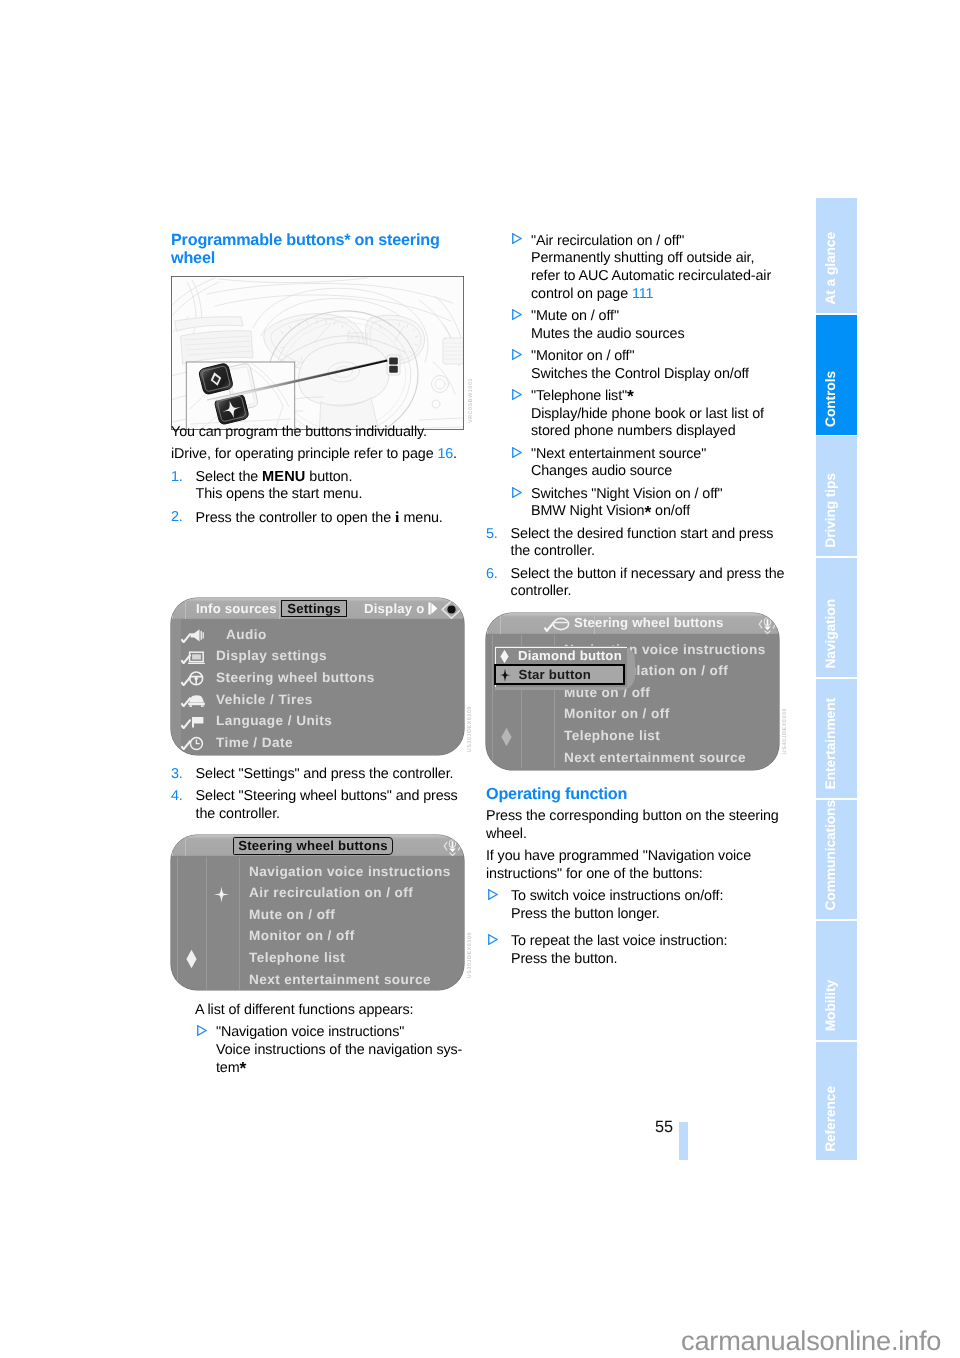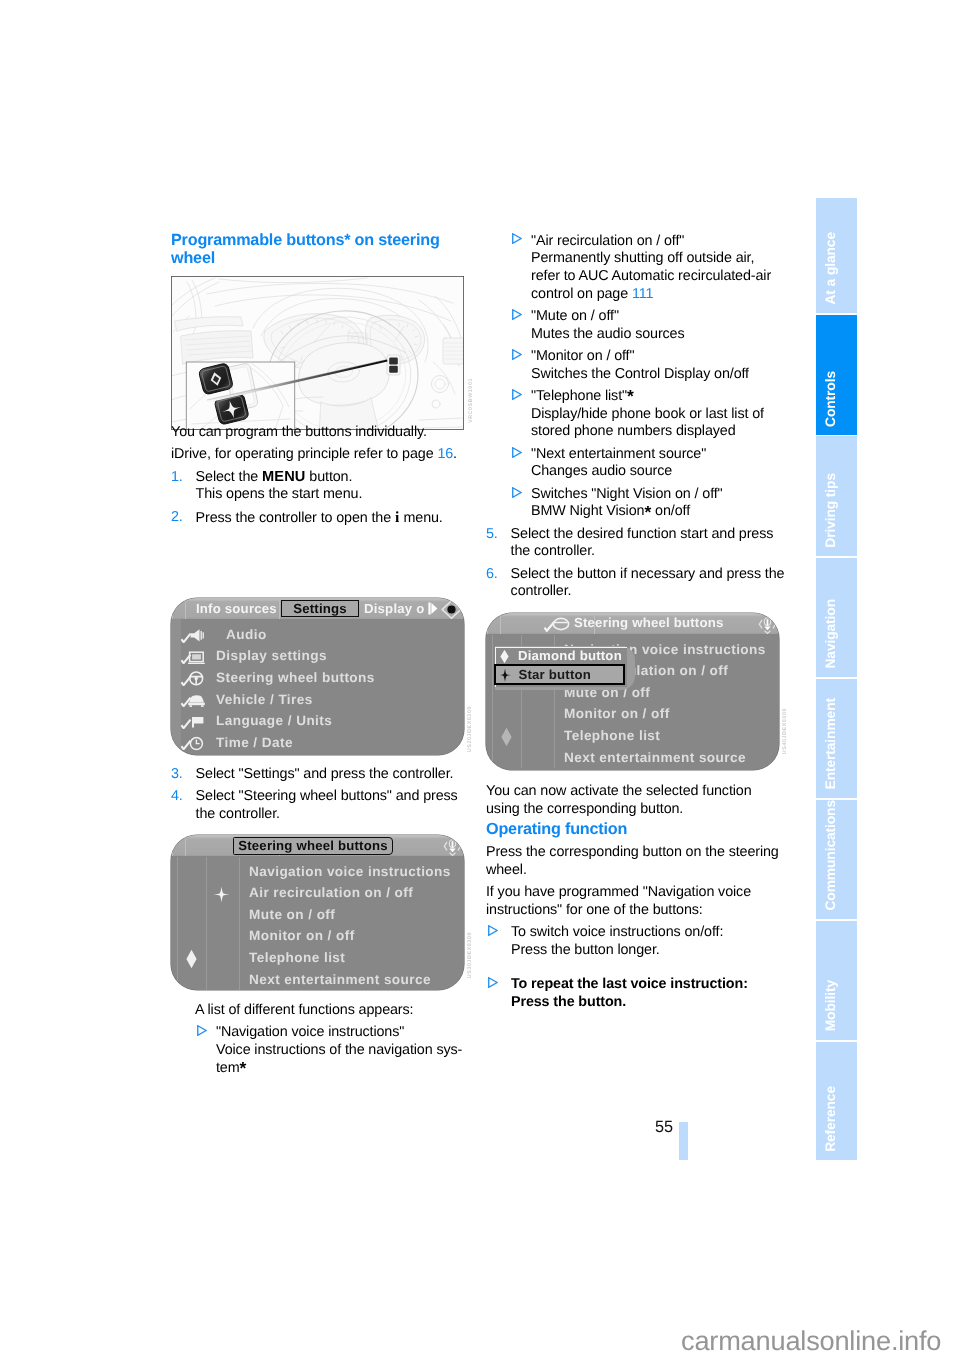--- a/index.html
+++ b/index.html
@@ -278,21 +278,21 @@
     <span class="num">2.</span><span>Press the controller to open the </span><span class="iico">i</span><span> menu.</span>
   </div>
 </div>
 
 <div class="fig idr" style="left:171px;top:598px;width:293px;height:157px;" id="menu1">
       <div class="bar" style="height: 21px;"></div>
       <div class="sep" style="left: 0.7px; top: 0px; width: 1px; height: 21px; background: rgb(189, 189, 189);"></div>
       <div class="sep" style="left: 14px; top: 0px; width: 1px; height: 21px; background: rgb(189, 189, 189);"></div>
       <div class="sep" style="left: 108px; top: 0px; width: 1px; height: 21px; background: rgb(189, 189, 189);"></div>
       <div class="tabtxt" style="left: 25px; top: 4.2px;">Info sources</div>
-      <div class="seltab" style="left: 110px; top: 2.4px; width: 78px; height: 17px; line-height: 15px;">Settings</div>
+      <div class="seltab" style="left: 110px; top: 2.4px; width: 66px; height: 17px; line-height: 15px;">Settings</div>
       <div class="tabtxt" style="left: 193px; top: 4px;">Display o</div>
       <div class="ico" style="left: 257px; top: 4px;"><svg width="10" height="13" viewBox="0 0 10 13">
           <path d="M1.5 0.6 L1.5 12.4" stroke="#ffffff" stroke-width="2.2"></path>
           <path d="M3.4 1.0 L9.4 6.5 L3.4 12.0 Z" fill="#ffffff"></path>
         </svg></div>
       <div class="ico" style="left: 270px; top: 1.5px;"><svg width="21" height="19" viewBox="0 0 21 19">
           <path d="M10.5 0.8 L19.8 9.5 L10.5 18.2 L1.2 9.5 Z" fill="none" stroke="#e8e8e8" stroke-width="1.5"></path>
           <circle cx="10.5" cy="9.5" r="4.1" fill="#101010"></circle>
         </svg></div>
       <div class="col1" style="left: 0px; top: 21px; width: 10px; height: 136px; background: rgb(144, 144, 144);"></div>
@@ -479,36 +479,33 @@
           <path d="M5.5 0.8 L9.6 7.5 L5.5 14.2 L1.4 7.5 Z" fill="#f4f4f4"></path>
         </svg></div>
       <div class="popup sel" style="left: 7.5px; top: 51px; width: 131px; height: 21px; line-height: 18px; padding-left: 23px; background: rgb(167, 167, 167); box-sizing: border-box; box-shadow: none;">Star button</div>
       <div class="ico" style="left: 12px; top: 54.5px;"><svg width="14" height="14" viewBox="0 0 14 14">
           <path d="M7 0.4 C7.5 3.7 7.9 5.7 8.6 6.3 C9.2 6.8 10.9 6.9 13.6 7.1 C10.9 7.3 9.2 7.4 8.6 7.9 C7.9 8.5 7.5 10.5 7 13.8 C6.5 10.5 6.1 8.5 5.4 7.9 C4.8 7.4 3.1 7.3 0.4 7.1 C3.1 6.9 4.8 6.8 5.4 6.3 C6.1 5.7 6.5 3.7 7 0.4 Z" fill="#101010"></path>
         </svg></div>
     </div>
 <div class="figcode" style="left:782px;top:708px;">US40JDEX0300</div>
 
 <div class="col col-right" style="top:783px;">
-  <div class="body">
-    <span>You can now activate the selected function</span><br><span>using the corresponding button.</span>
-  </div>
   <div class="sec" style="margin-top:2px;">Operating function</div>
   <div class="body" style="margin-top:5.2px;">
     <span>Press the corresponding button on the steering</span><br><span>wheel.</span>
   </div>
   <div class="body" style="margin-top:4.6px;">
     <span>If you have programmed "Navigation voice</span><br><span>instructions" for one of the buttons:</span>
   </div>
   <div class="bul n" style="margin-top:4.6px;">
     <span class="tri"><svg width="10" height="11" viewBox="0 0 10 11">
             <path d="M0.75 0.75 L9.1 5.5 L0.75 10.25 Z" fill="none" stroke="#1e8ef5" stroke-width="1.35" stroke-linejoin="miter"></path>
           </svg></span><span>To switch voice instructions on/off:</span><br><span>Press the button longer.</span>
   </div>
-  <div class="bul n" style="margin-top:17px;font-weight:bold;">
+  <div class="bul n" style="margin-top:9px;">
     <span class="tri"><svg width="10" height="11" viewBox="0 0 10 11">
             <path d="M0.75 0.75 L9.1 5.5 L0.75 10.25 Z" fill="none" stroke="#1e8ef5" stroke-width="1.35" stroke-linejoin="miter"></path>
           </svg></span><span>To repeat the last voice instruction:</span><br><span>Press the button.</span>
   </div>
 </div>
 
 <div class="tabs" id="tabstrip">
       <div class="tab" style="top: 0px; height: 115px;">
         <div class="lbl">At a glance</div>
       </div>

